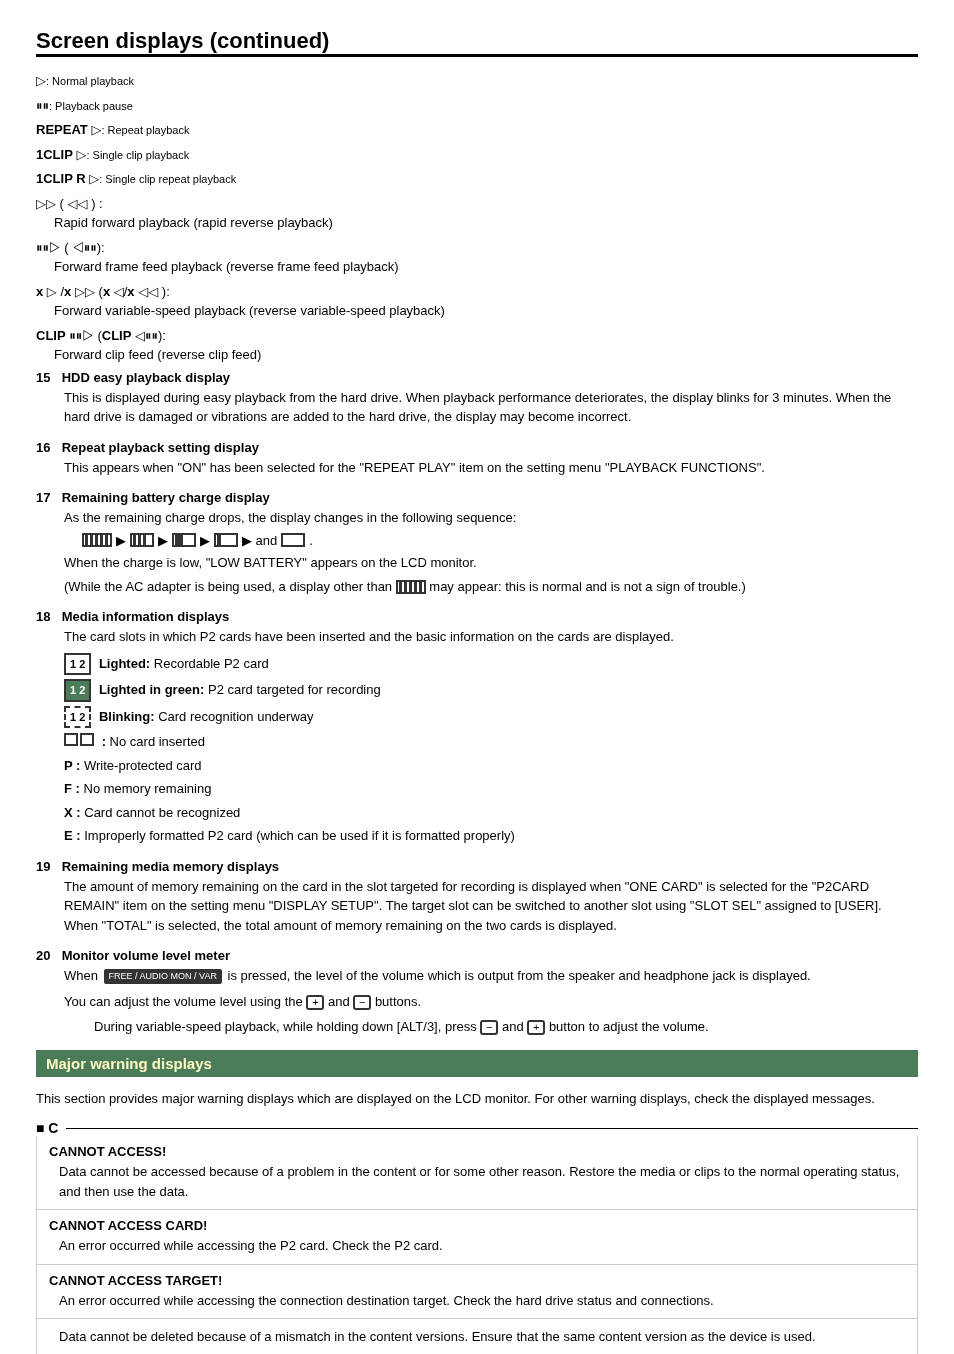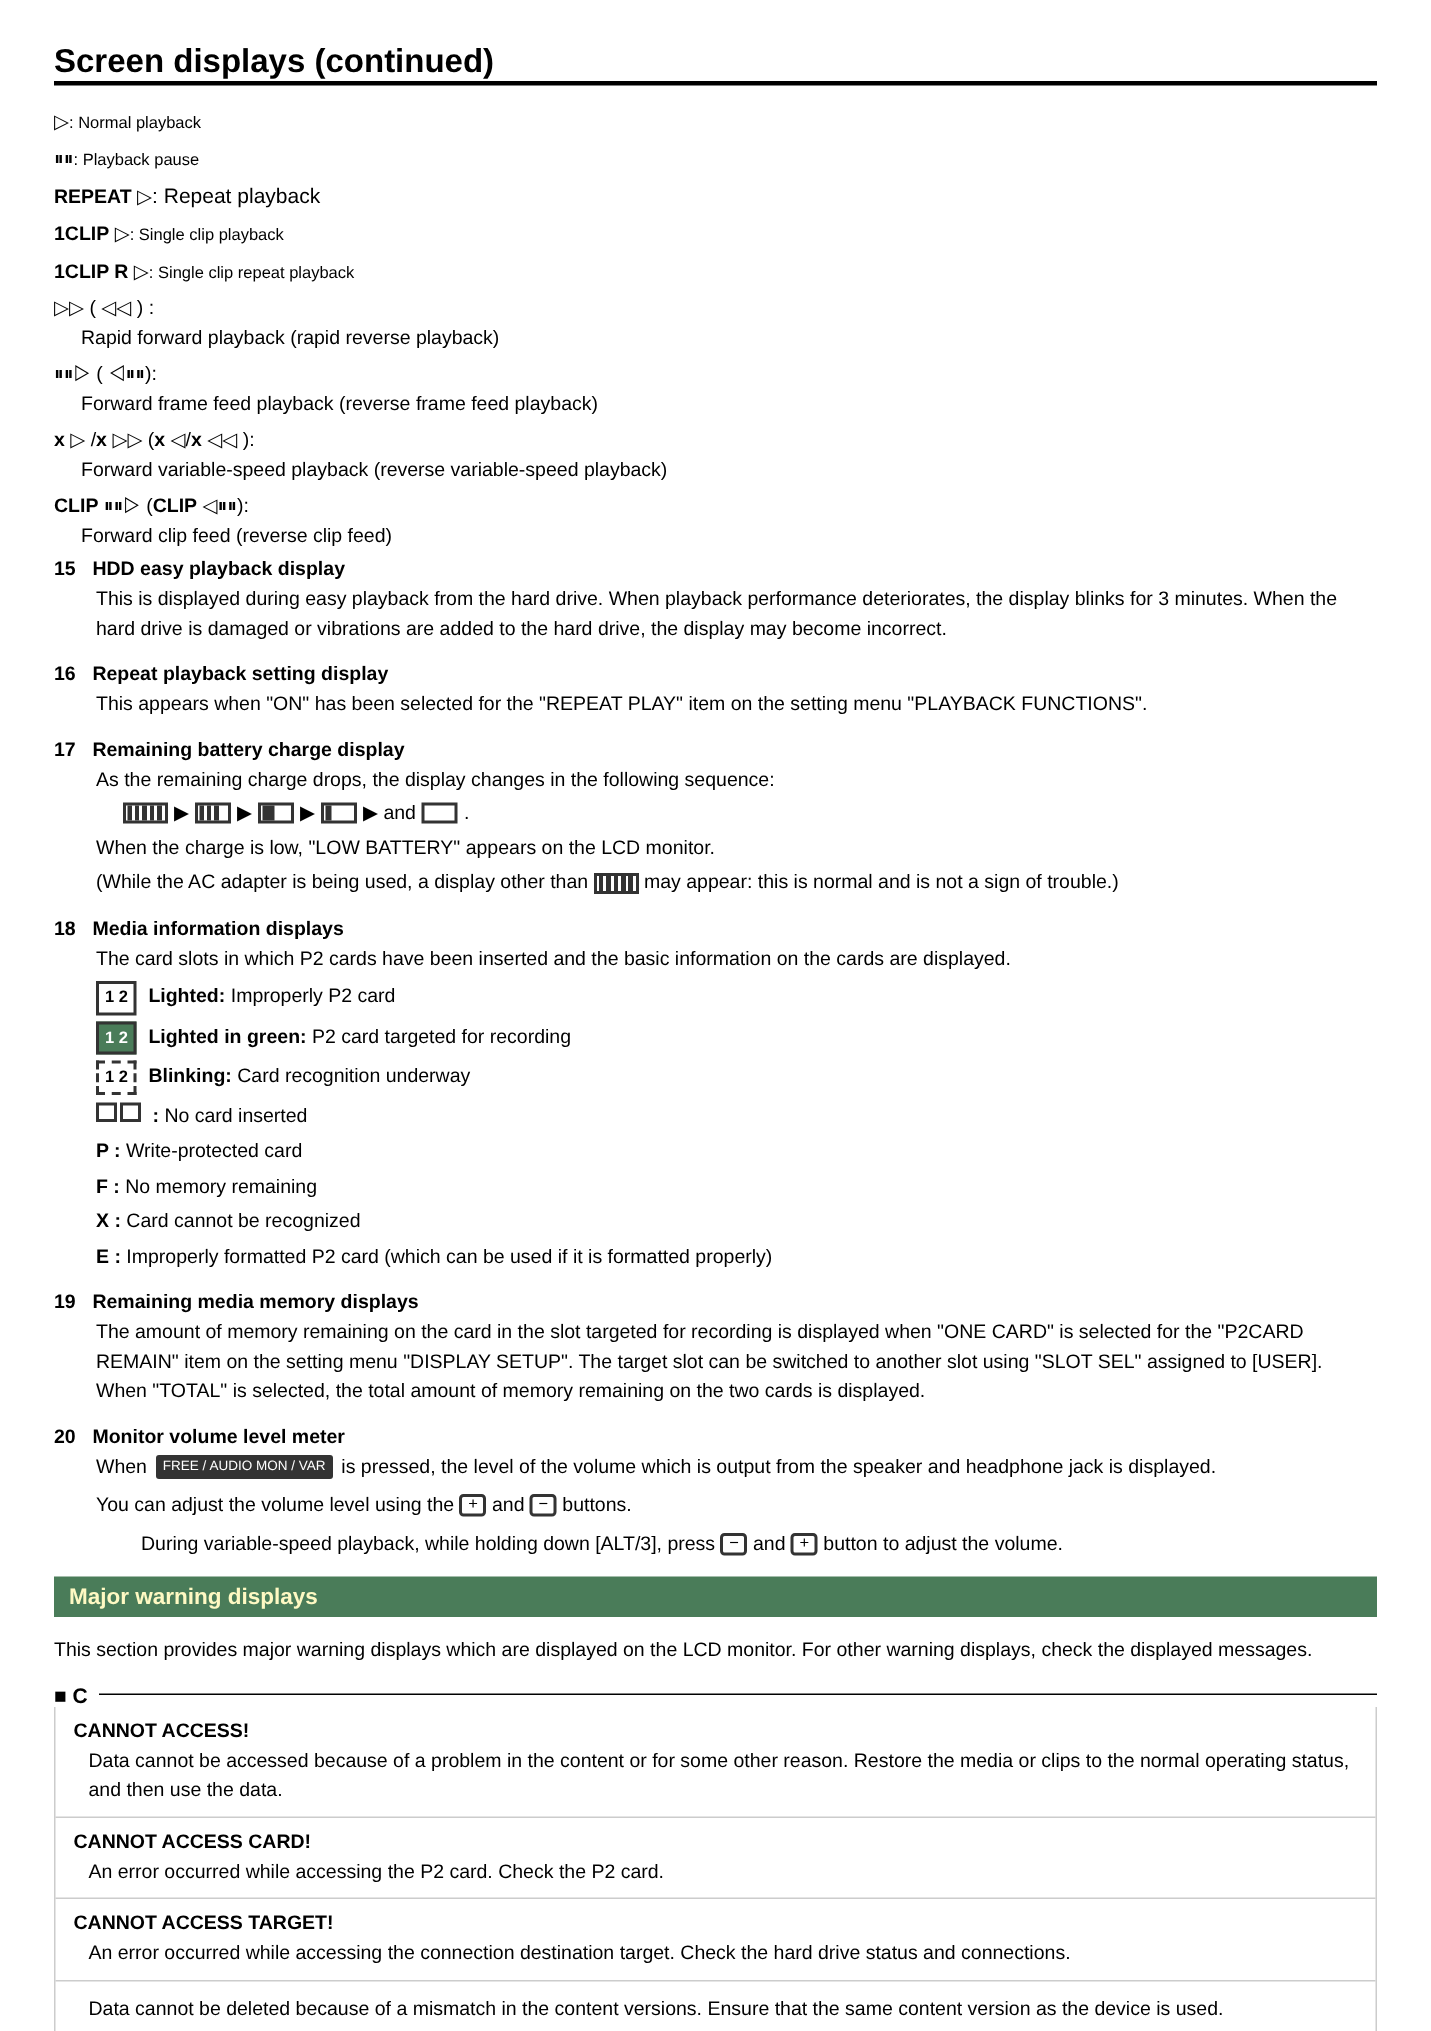--- a/index.html
+++ b/index.html
@@ -162,21 +162,21 @@
 
     <div class="col-left">
 
       <div class="symbol-item">
         <span>▷<span style="font-size:11px;">: Normal playback</span></span>
       </div>
       <div class="symbol-item">
         <span>⏸⏸<span style="font-size:11px;">: Playback pause</span></span>
       </div>
       <div class="symbol-item">
-        <span><strong>REPEAT</strong> ▷<span style="font-size:14px;">: Repeat playback</span></span>
+        <span><strong>REPEAT</strong> ▷<span style="font-size:11px;">: Repeat playback</span></span>
       </div>
       <div class="symbol-item">
         <span><strong>1CLIP</strong> ▷<span style="font-size:11px;">: Single clip playback</span></span>
       </div>
       <div class="symbol-item">
         <span><strong>1CLIP R</strong> ▷<span style="font-size:11px;">: Single clip repeat playback</span></span>
       </div>
       <div class="symbol-item">
         <span>▷▷ ( ◁◁ ) :</span>
         <div class="indent">Rapid forward playback (rapid reverse playback)</div>
@@ -254,21 +254,21 @@
           <span class="num">18</span>
           <span>Media information displays</span>
         </div>
         <div class="body">
           <div>The card slots in which P2 cards have been inserted and the basic information on the cards are displayed.</div>
           <div style="margin-top:6px;">
 
             <div class="sub-item">
               <span class="card-icons">1 2</span>
               <strong>Lighted:</strong>
-              <span> Improperly P2 card</span>
+              <span> Recordable P2 card</span>
             </div>
 
             <div class="sub-item">
               <span class="card-green">1 2</span>
               <strong>Lighted in green:</strong>
               <span> P2 card targeted for recording</span>
             </div>
 
             <div class="sub-item">
               <span class="card-blink">1 2</span>

